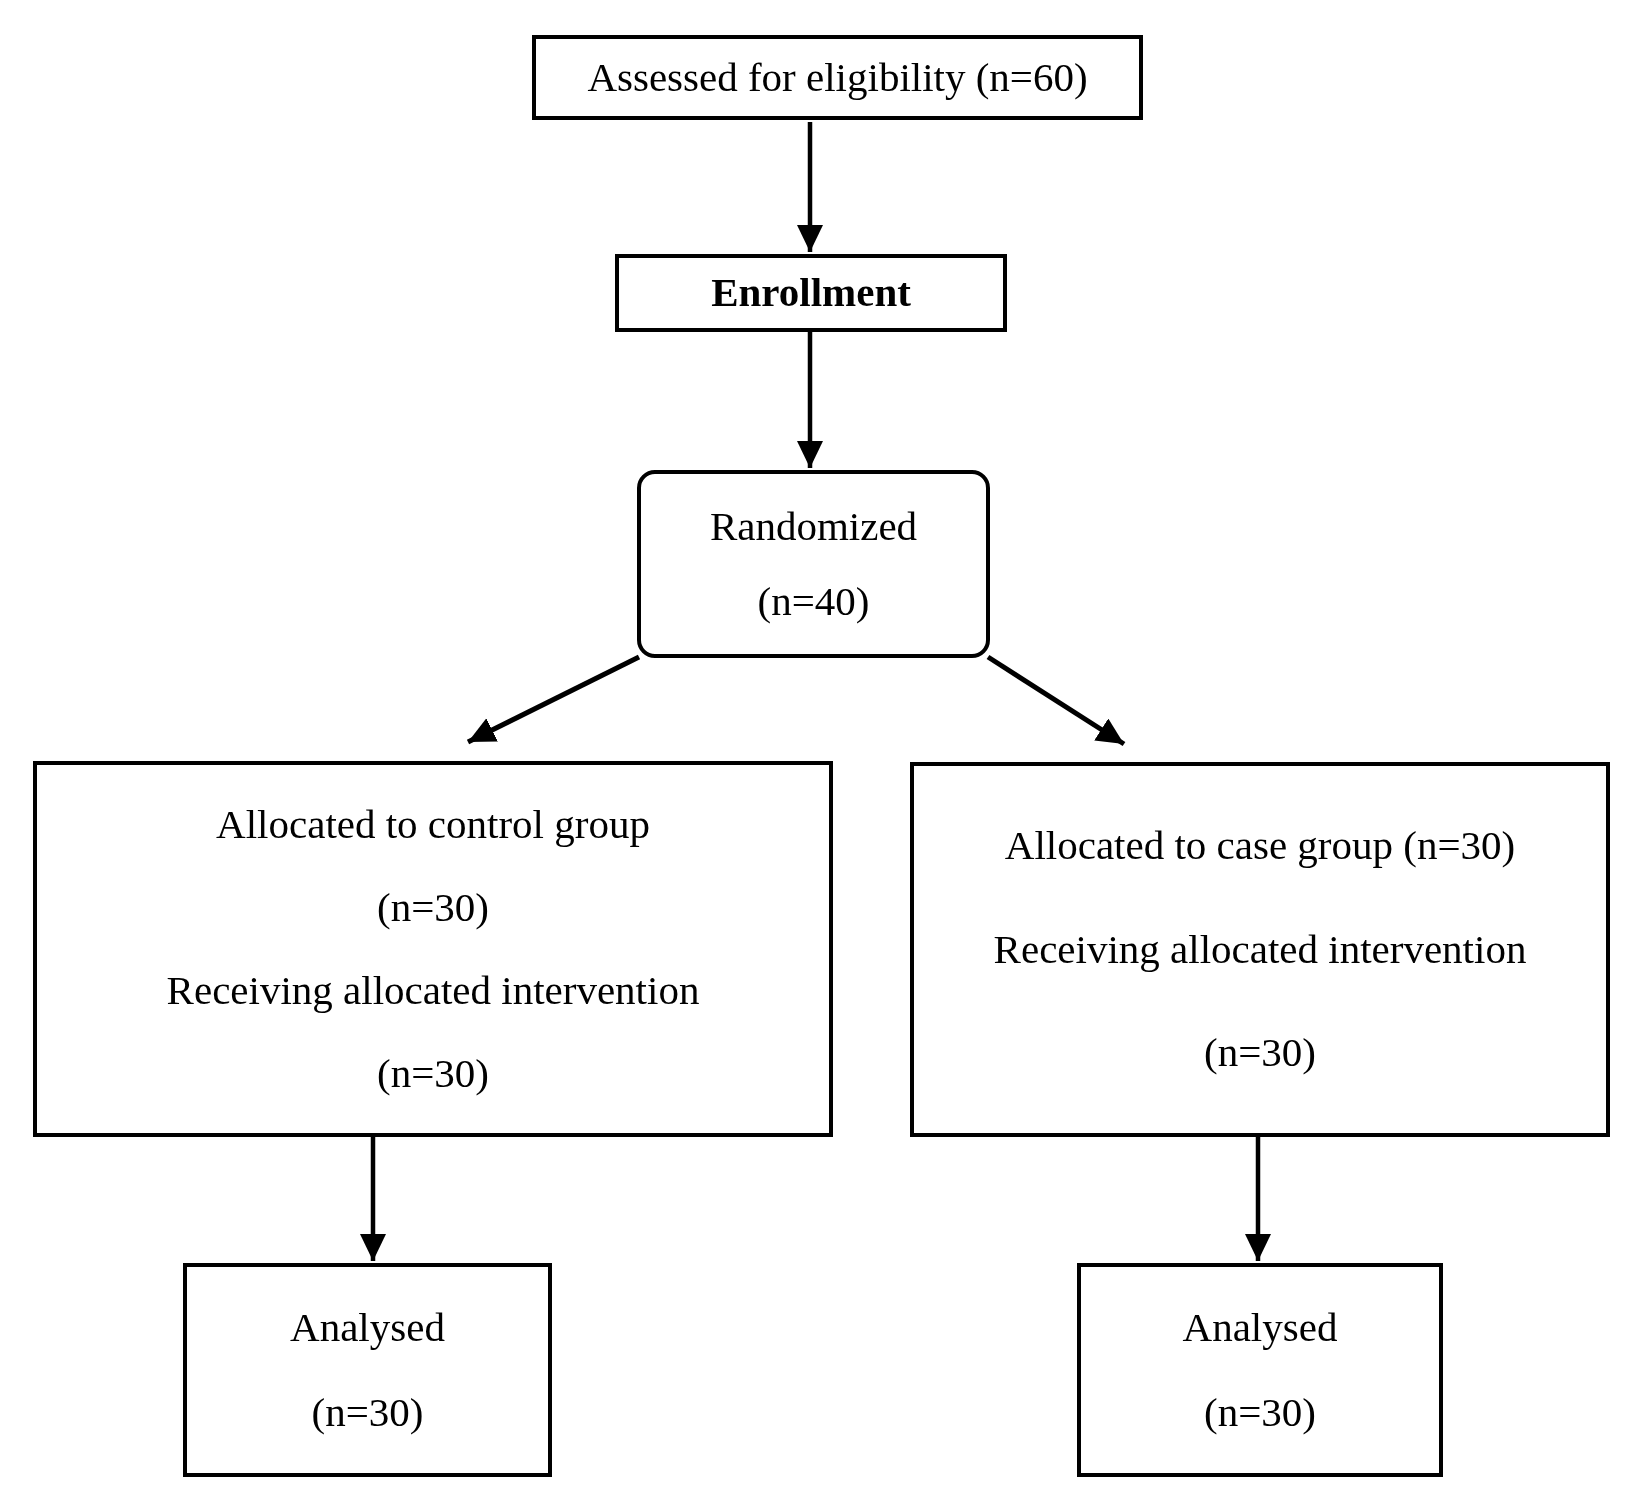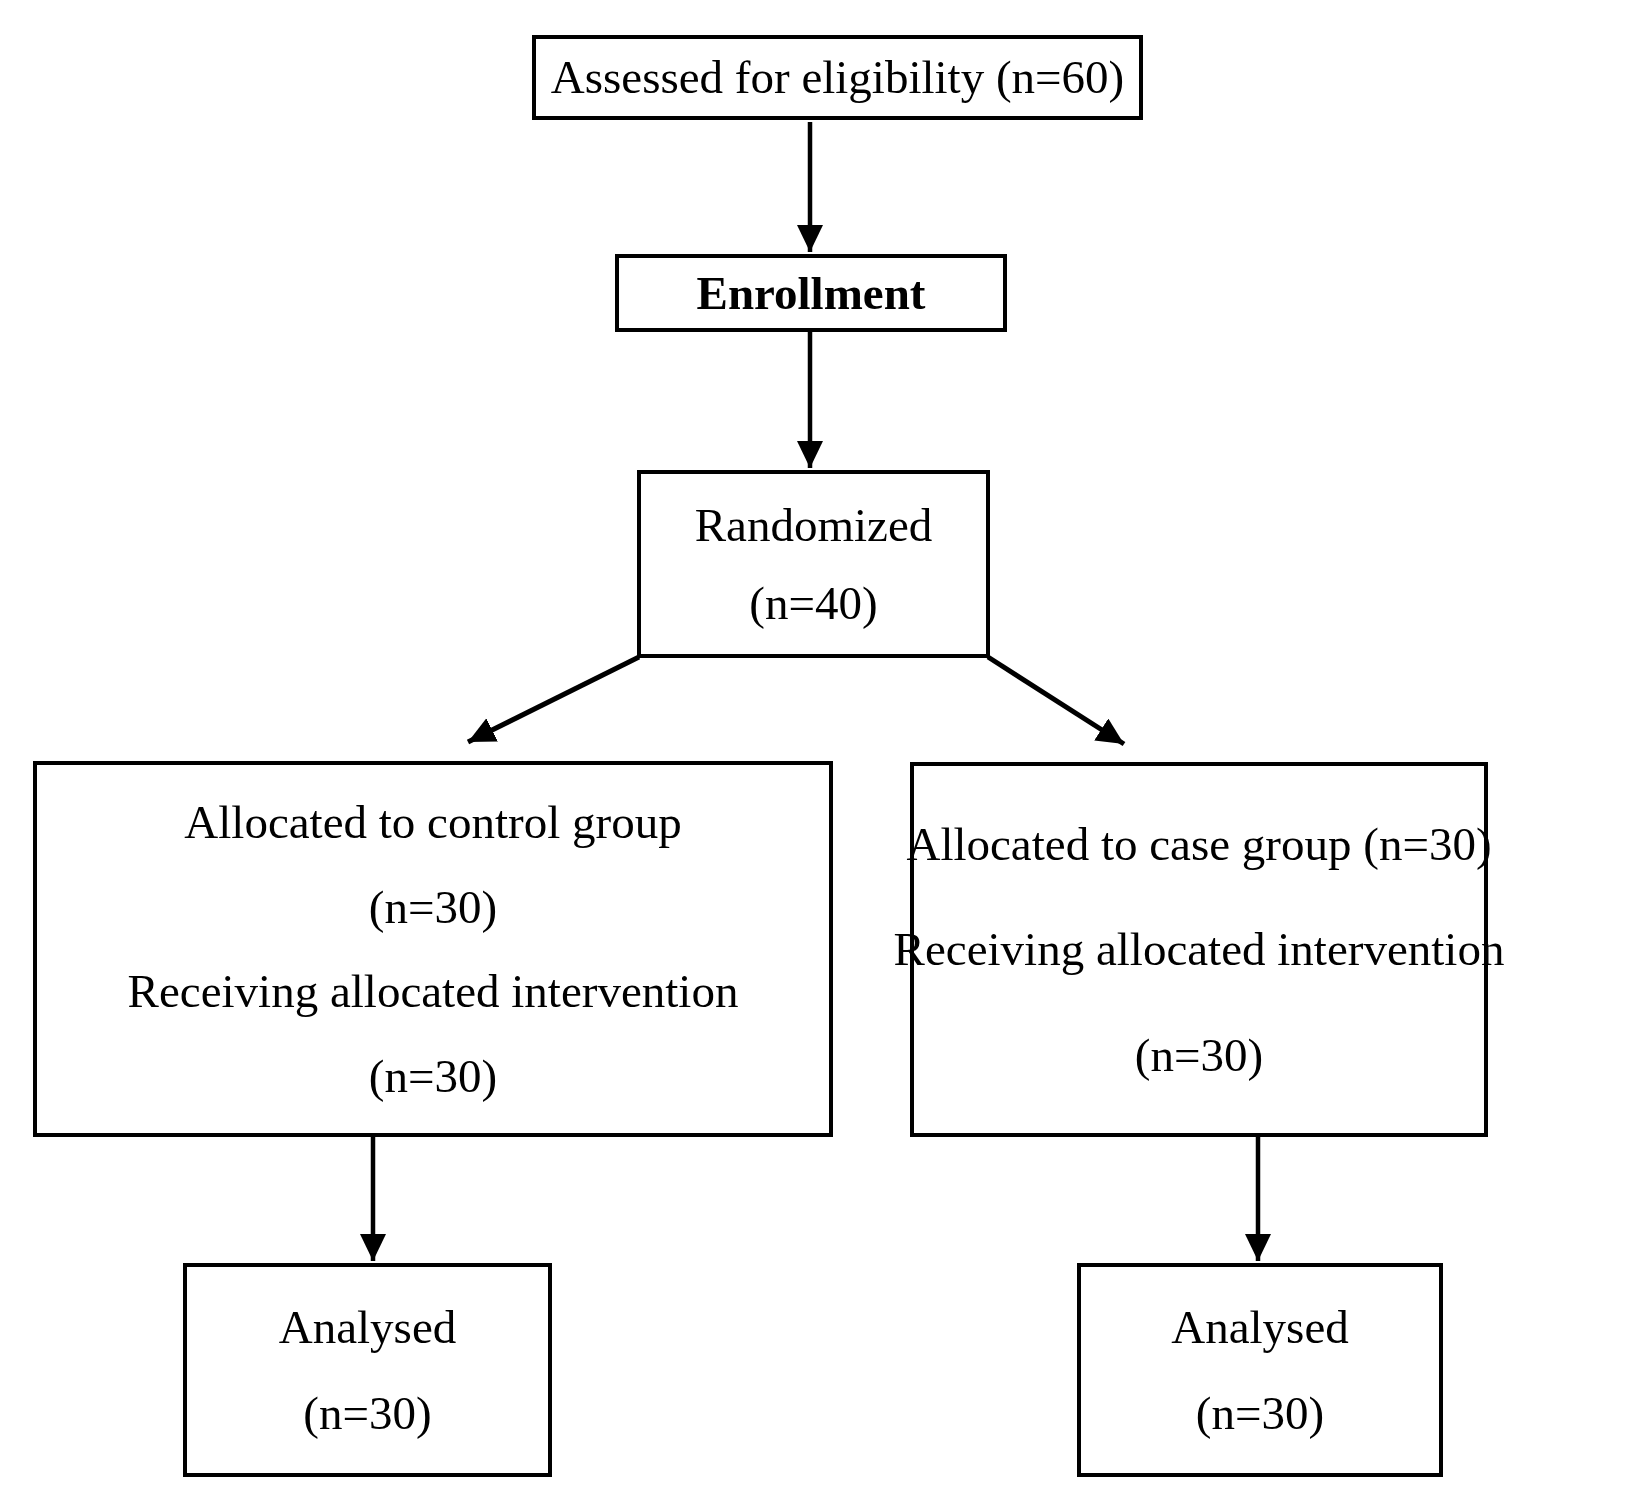--- a/index.html
+++ b/index.html
@@ -27,33 +27,33 @@
   .box {
     position: absolute;
     box-sizing: border-box;
     border: 4px solid #000000;
     background: #ffffff;
     display: flex;
     flex-direction: column;
     justify-content: space-evenly;
     align-items: center;
     text-align: center;
-    font-size: 47px;
+    font-size: 41px;
     line-height: 1.15;
   }
   .box .line {
     display: block;
     white-space: nowrap;
     padding: 0 8px;
   }
   .box-assessed        { left: 532px;  top: 35px;   width: 611px; height: 85px;  }
   .box-enrollment      { left: 615px;  top: 254px;  width: 392px; height: 78px; font-weight: bold;  }
-  .box-randomized      { left: 637px;  top: 470px;  width: 353px; height: 188px; }
+  .box-randomized      { left: 637px;  top: 470px;  width: 353px; height: 188px; border-radius: 18px; }
   .box-control-alloc   { left: 33px;   top: 761px;  width: 800px; height: 376px; }
-  .box-case-alloc      { left: 910px;  top: 762px;  width: 578px; height: 375px; }
+  .box-case-alloc      { left: 910px;  top: 762px;  width: 700px; height: 375px; }
   .box-control-analysed{ left: 183px;  top: 1263px; width: 369px; height: 214px; }
   .box-case-analysed   { left: 1077px; top: 1263px; width: 366px; height: 214px; }
 </style>
 </head>
 <body>
 
 <div class="canvas">
 
   <svg class="arrow-layer" width="1640" height="1505" viewBox="0 0 1640 1505" xmlns="http://www.w3.org/2000/svg">
     <defs>

